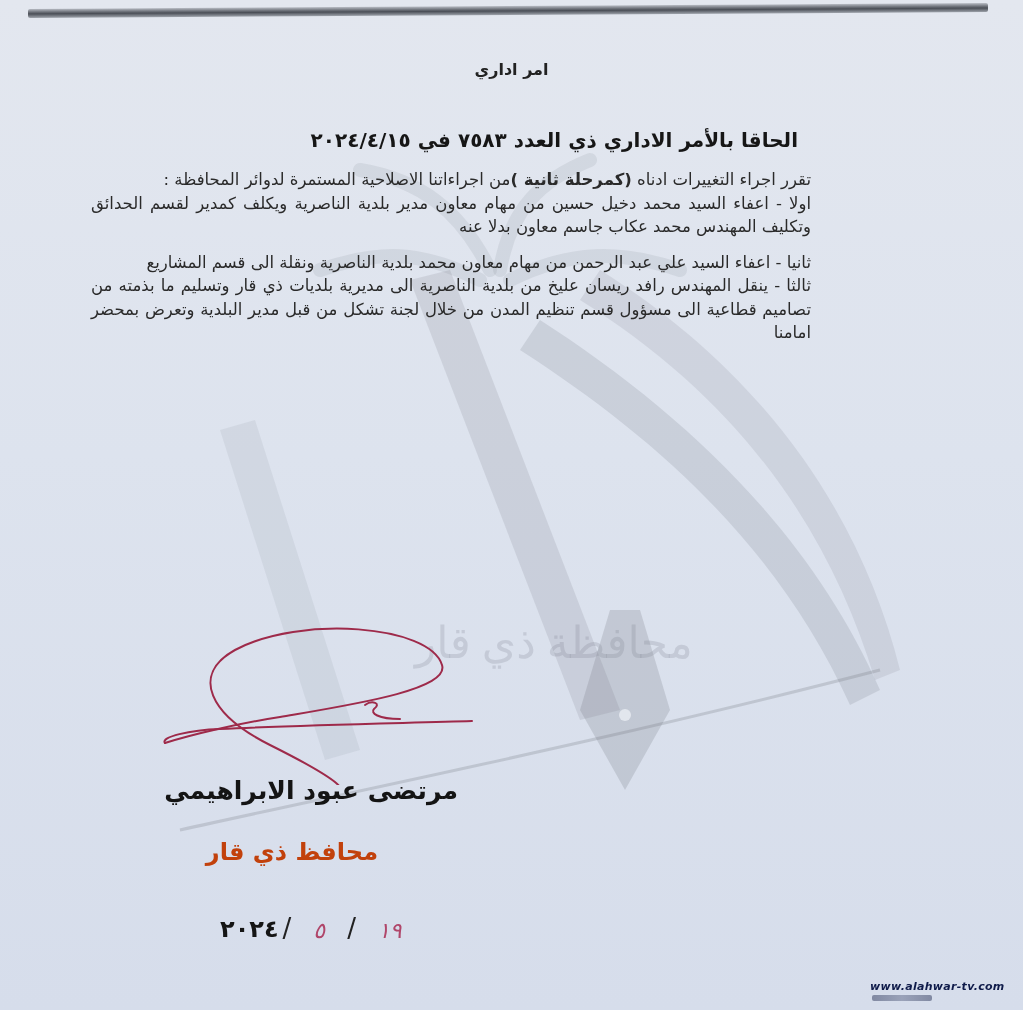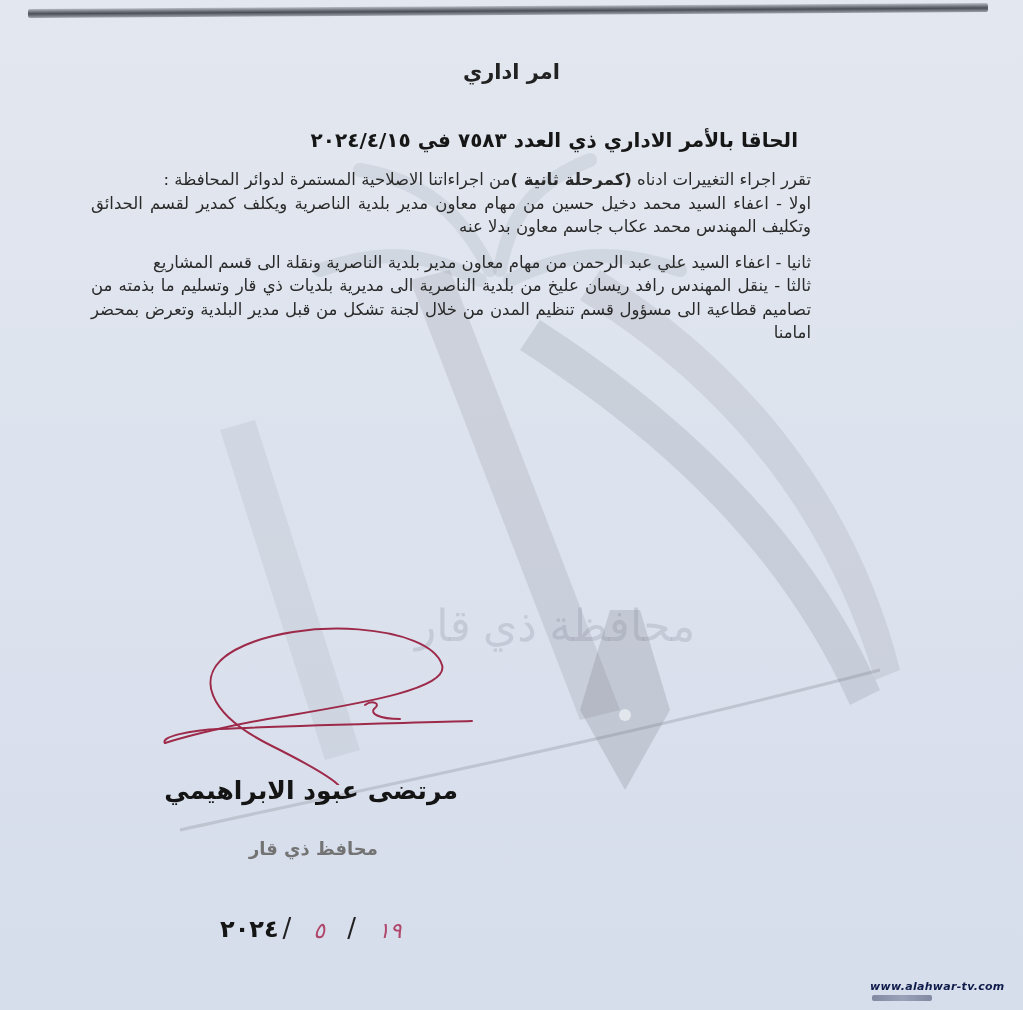--- a/index.html
+++ b/index.html
@@ -35,39 +35,39 @@
       position: absolute;
       left: 160px;
       top: 150px;
       width: 760px;
       height: 700px;
       pointer-events: none;
     }
     .wm-text {
       position: absolute;
       left: 415px;
-      top: 600px;
+      top: 617px;
       font-size: 44px;
       color: rgba(120,125,135,0.22);
-      font-family: Liberation Sans, sans-serif;
+      font-family: Liberation Serif, serif;
       direction: rtl;
       white-space: nowrap;
     }
     
     .rtl {
       direction: rtl;
       text-align: right;
       position: absolute;
     }
     .title {
       left: 0;
       width: 1023px;
       top: 60px;
       text-align: center;
-      font-size: 21px;
+      font-size: 16px;
       font-weight: bold;
       color: #222;
     }
     .subtitle {
       right: 225px;
       top: 128px;
       font-size: 20px;
       font-weight: bold;
       color: #161616;
       white-space: nowrap;
@@ -109,23 +109,23 @@
       right: 565px;
       top: 776px;
       font-size: 25px;
       font-weight: bold;
       color: #141414;
       white-space: nowrap;
     }
     .signer-title {
       right: 645px;
       top: 838px;
-      font-size: 18px;
-      font-weight: bold;
-      color: #737373;
+      font-size: 24px;
+      font-weight: bold;
+      color: #c2410c;
       white-space: nowrap;
     }
     .date-line {
       position: absolute;
       left: 220px;
       top: 903px;
       height: 40px;
       display: flex;
       align-items: flex-end;
       direction: ltr;
@@ -203,21 +203,21 @@
 
   <div class="rtl body-text">
     <p>
       <span>تقرر اجراء التغييرات ادناه </span><span class="bold">(كمرحلة ثانية )</span><span>من اجراءاتنا الاصلاحية المستمرة لدوائر المحافظة :</span>
     </p>
     <p>
       <span>اولا - </span><span>اعفاء السيد محمد دخيل حسين من مهام معاون مدير بلدية الناصرية ويكلف كمدير لقسم الحدائق وتكليف المهندس محمد عكاب جاسم معاون بدلا عنه</span>
     </p>
     <div class="gap"></div>
     <p>
-      <span>ثانيا - </span><span>اعفاء السيد علي عبد الرحمن من مهام معاون مدير بلدية الناصرية ونقلة الى قسم المشاريع</span>
+      <span>ثانيا - </span><span>اعفاء السيد علي عبد الرحمن من مهام معاون محمد بلدية الناصرية ونقلة الى قسم المشاريع</span>
     </p>
     <p>
       <span>ثالثا - </span><span>ينقل المهندس رافد ريسان عليخ من بلدية الناصرية الى مديرية بلديات ذي قار وتسليم ما بذمته من تصاميم قطاعية الى مسؤول قسم تنظيم المدن من خلال لجنة تشكل من قبل مدير البلدية وتعرض بمحضر امامنا</span>
     </p>
   </div>
 
 
   <svg class="signature" viewBox="0 0 340 180">
     <path d="M15 138 C 40 130, 90 118, 130 112 C 200 100, 300 85, 292 60 C 280 20, 150 10, 85 45 C 40 70, 60 110, 120 140 C 160 160, 185 175, 190 182" stroke="#9e2a4a" stroke-width="2" fill="none" stroke-linecap="round"></path>
     <path d="M15 138 C 10 132, 40 125, 70 124 C 150 120, 260 118, 322 116" stroke="#9e2a4a" stroke-width="2" fill="none" stroke-linecap="round"></path>

